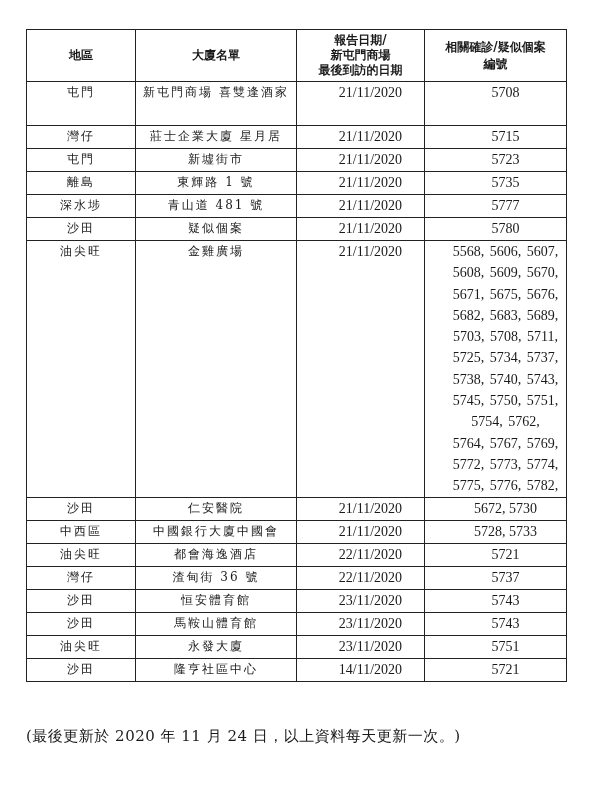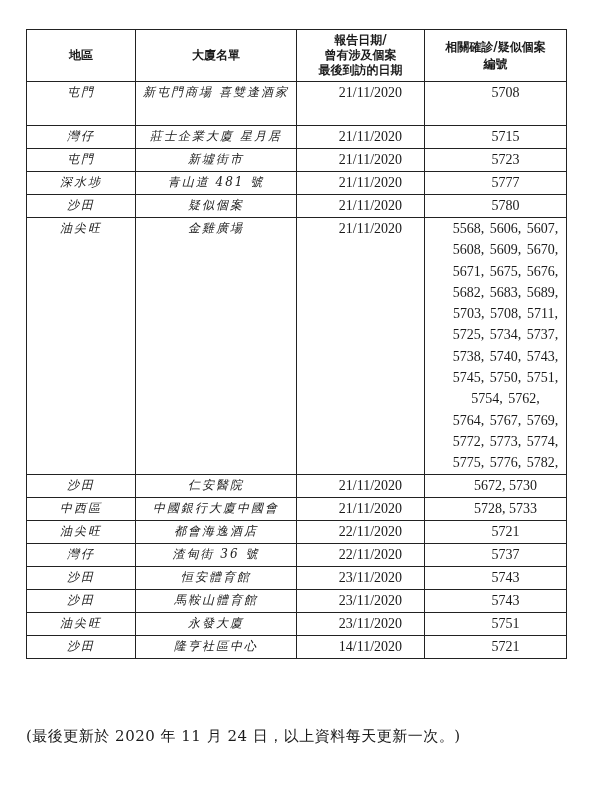--- a/index.html
+++ b/index.html
@@ -41,21 +41,20 @@
       font-size: 12px;
       line-height: 15px;
       height: 49px;
       vertical-align: middle;
       padding: 1px 4px;
     }
     .doc-table td.region,
     .doc-table td.building {
       letter-spacing: 2px;
       font-size: 12px;
-      font-style: italic;
     }
     .doc-table td.date,
     .doc-table td.cases {
       font-family: "Liberation Serif", "DejaVu Serif", serif;
       font-size: 14px;
       letter-spacing: 0;
       padding-left: 24px;
     }
     .doc-table tr.row-normal td { height: 22px; }
     .doc-table tr.row-tall td { height: 43px; }
@@ -88,21 +87,21 @@
   <thead>
     <tr>
       <th>
           <span class="cases-multi">地區</span>
         </th>
       <th>
           <span class="cases-multi">大廈名單</span>
         </th>
       <th>
           <span class="cases-multi" style="line-height:15px">報告日期/
-曾有涉及個案
+新屯門商場
 最後到訪的日期</span>
         </th>
       <th>
           <span class="cases-multi" style="line-height:17px">相關確診/疑似個案
 編號</span>
         </th>
     </tr>
   </thead>
   <tbody>
     <tr class="row-tall">
@@ -115,20 +114,26 @@
       <td class="region">灣仔</td>
       <td class="building">莊士企業大廈 星月居</td>
       <td class="date">21/11/2020</td>
       <td class="cases">5715</td>
     </tr>
     <tr class="row-normal">
       <td class="region">屯門</td>
       <td class="building">新墟街市</td>
       <td class="date">21/11/2020</td>
       <td class="cases">5723</td>
+    </tr>
+    <tr class="row-normal">
+      <td class="region">離島</td>
+      <td class="building">東輝路 1 號</td>
+      <td class="date">21/11/2020</td>
+      <td class="cases">5735</td>
     </tr>
     <tr class="row-normal">
       <td class="region">深水埗</td>
       <td class="building">青山道 481 號</td>
       <td class="date">21/11/2020</td>
       <td class="cases">5777</td>
     </tr>
     <tr class="row-normal">
       <td class="region">沙田</td>
       <td class="building">疑似個案</td>

